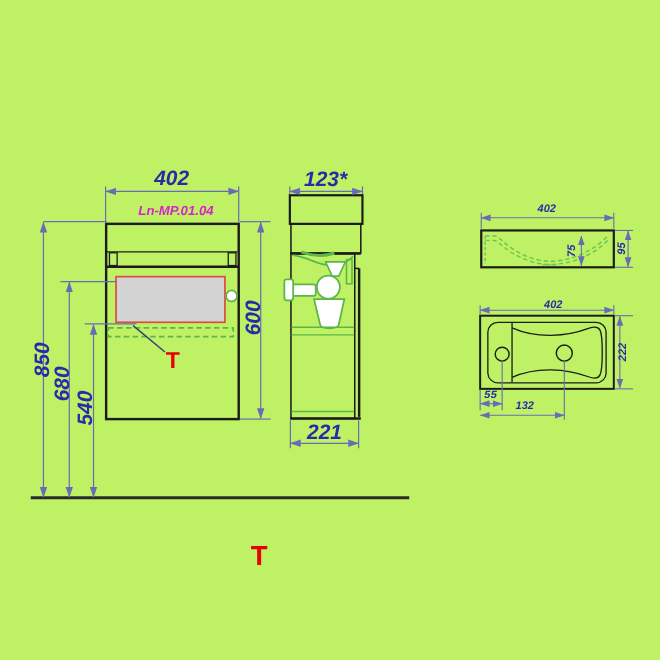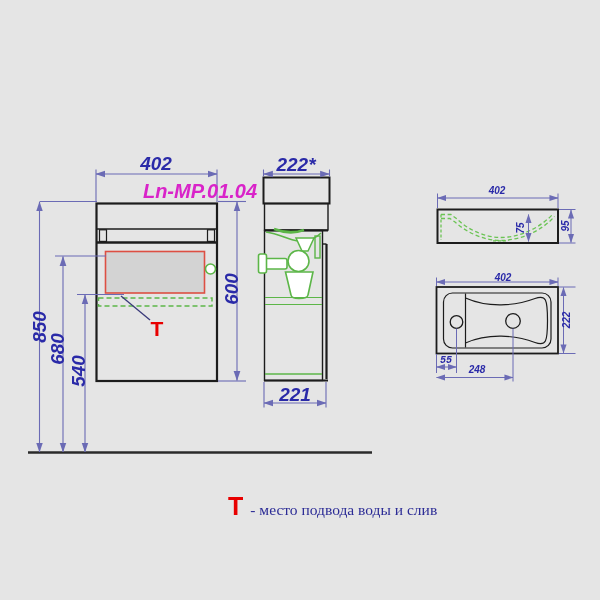--- a/index.html
+++ b/index.html
@@ -1,24 +1,24 @@
 <!DOCTYPE html>
 <html><head>
 <meta charset="utf-8">
 <style>
   html,body{margin:0;padding:0;background:#fff;}
-  .canvas{position:relative;width:600px;height:600px;background:#e5e5e5;overflow:hidden;
+  .canvas{position:relative;width:600px;height:600px;background:#bef264;overflow:hidden;
           font-family:"Liberation Sans",sans-serif;}
   svg{position:absolute;left:0;top:0;}
   .lbl{position:absolute;transform:translate(-50%,-50%);white-space:nowrap;
        color:#2a2aa8;font-style:italic;font-weight:600;line-height:1;}
   .rot{transform:translate(-50%,-50%) rotate(-90deg);}
   .big{font-size:19px;}
   .sml{font-size:10px;font-weight:600;}
-  .model{color:#d923c9;font-size:20px;margin-left:40px;}
+  .model{color:#d923c9;font-size:12px;}
   .tmark{color:#e80000;font-style:normal;font-weight:800;font-size:21px;}
   .legend{position:absolute;left:228px;top:492px;display:flex;align-items:baseline;gap:7px;}
   .legend .sym{color:#e80000;font-weight:800;font-size:25px;font-family:"Liberation Sans",sans-serif;}
   .legend .txt{color:#2c2c96;font-size:15.5px;font-family:"Liberation Serif",serif;}
 </style>
 </head>
 <body>
 
 <div class="canvas">
 
@@ -133,30 +133,29 @@
 </svg>
 
   <div class="lbl big" style="left:156px;top:163px;">402</div>
   <div class="lbl model" style="left:160px;top:191px;">Ln-MP.01.04</div>
   <div class="lbl big rot" style="left:39px;top:327px;">850</div>
   <div class="lbl big rot" style="left:57px;top:349px;">680</div>
   <div class="lbl big rot" style="left:78px;top:371px;">540</div>
   <div class="lbl big rot" style="left:231px;top:289px;">600</div>
   <div class="lbl tmark" style="left:157px;top:328px;">Т</div>
 
-  <div class="lbl big" style="left:296px;top:164px;">222*</div>
+  <div class="lbl big" style="left:296px;top:164px;">123*</div>
   <div class="lbl big" style="left:295px;top:394px;font-style:italic;">221</div>
 
   <div class="lbl sml" style="left:497px;top:191px;">402</div>
   <div class="lbl sml rot" style="left:521px;top:228px;">75</div>
   <div class="lbl sml rot" style="left:566px;top:226px;">95</div>
 
   <div class="lbl sml" style="left:503px;top:278px;">402</div>
   <div class="lbl sml rot" style="left:567px;top:320px;">222</div>
   <div class="lbl sml" style="left:446px;top:361px;font-family:Liberation Mono, monospace;">55</div>
-  <div class="lbl sml" style="left:477px;top:370px;">248</div>
+  <div class="lbl sml" style="left:477px;top:370px;">132</div>
 
   <div class="legend">
     <span class="sym">Т</span>
-    <span class="txt">- место подвода воды и слив</span>
   </div>
 
 </div>
 
 </body></html>

